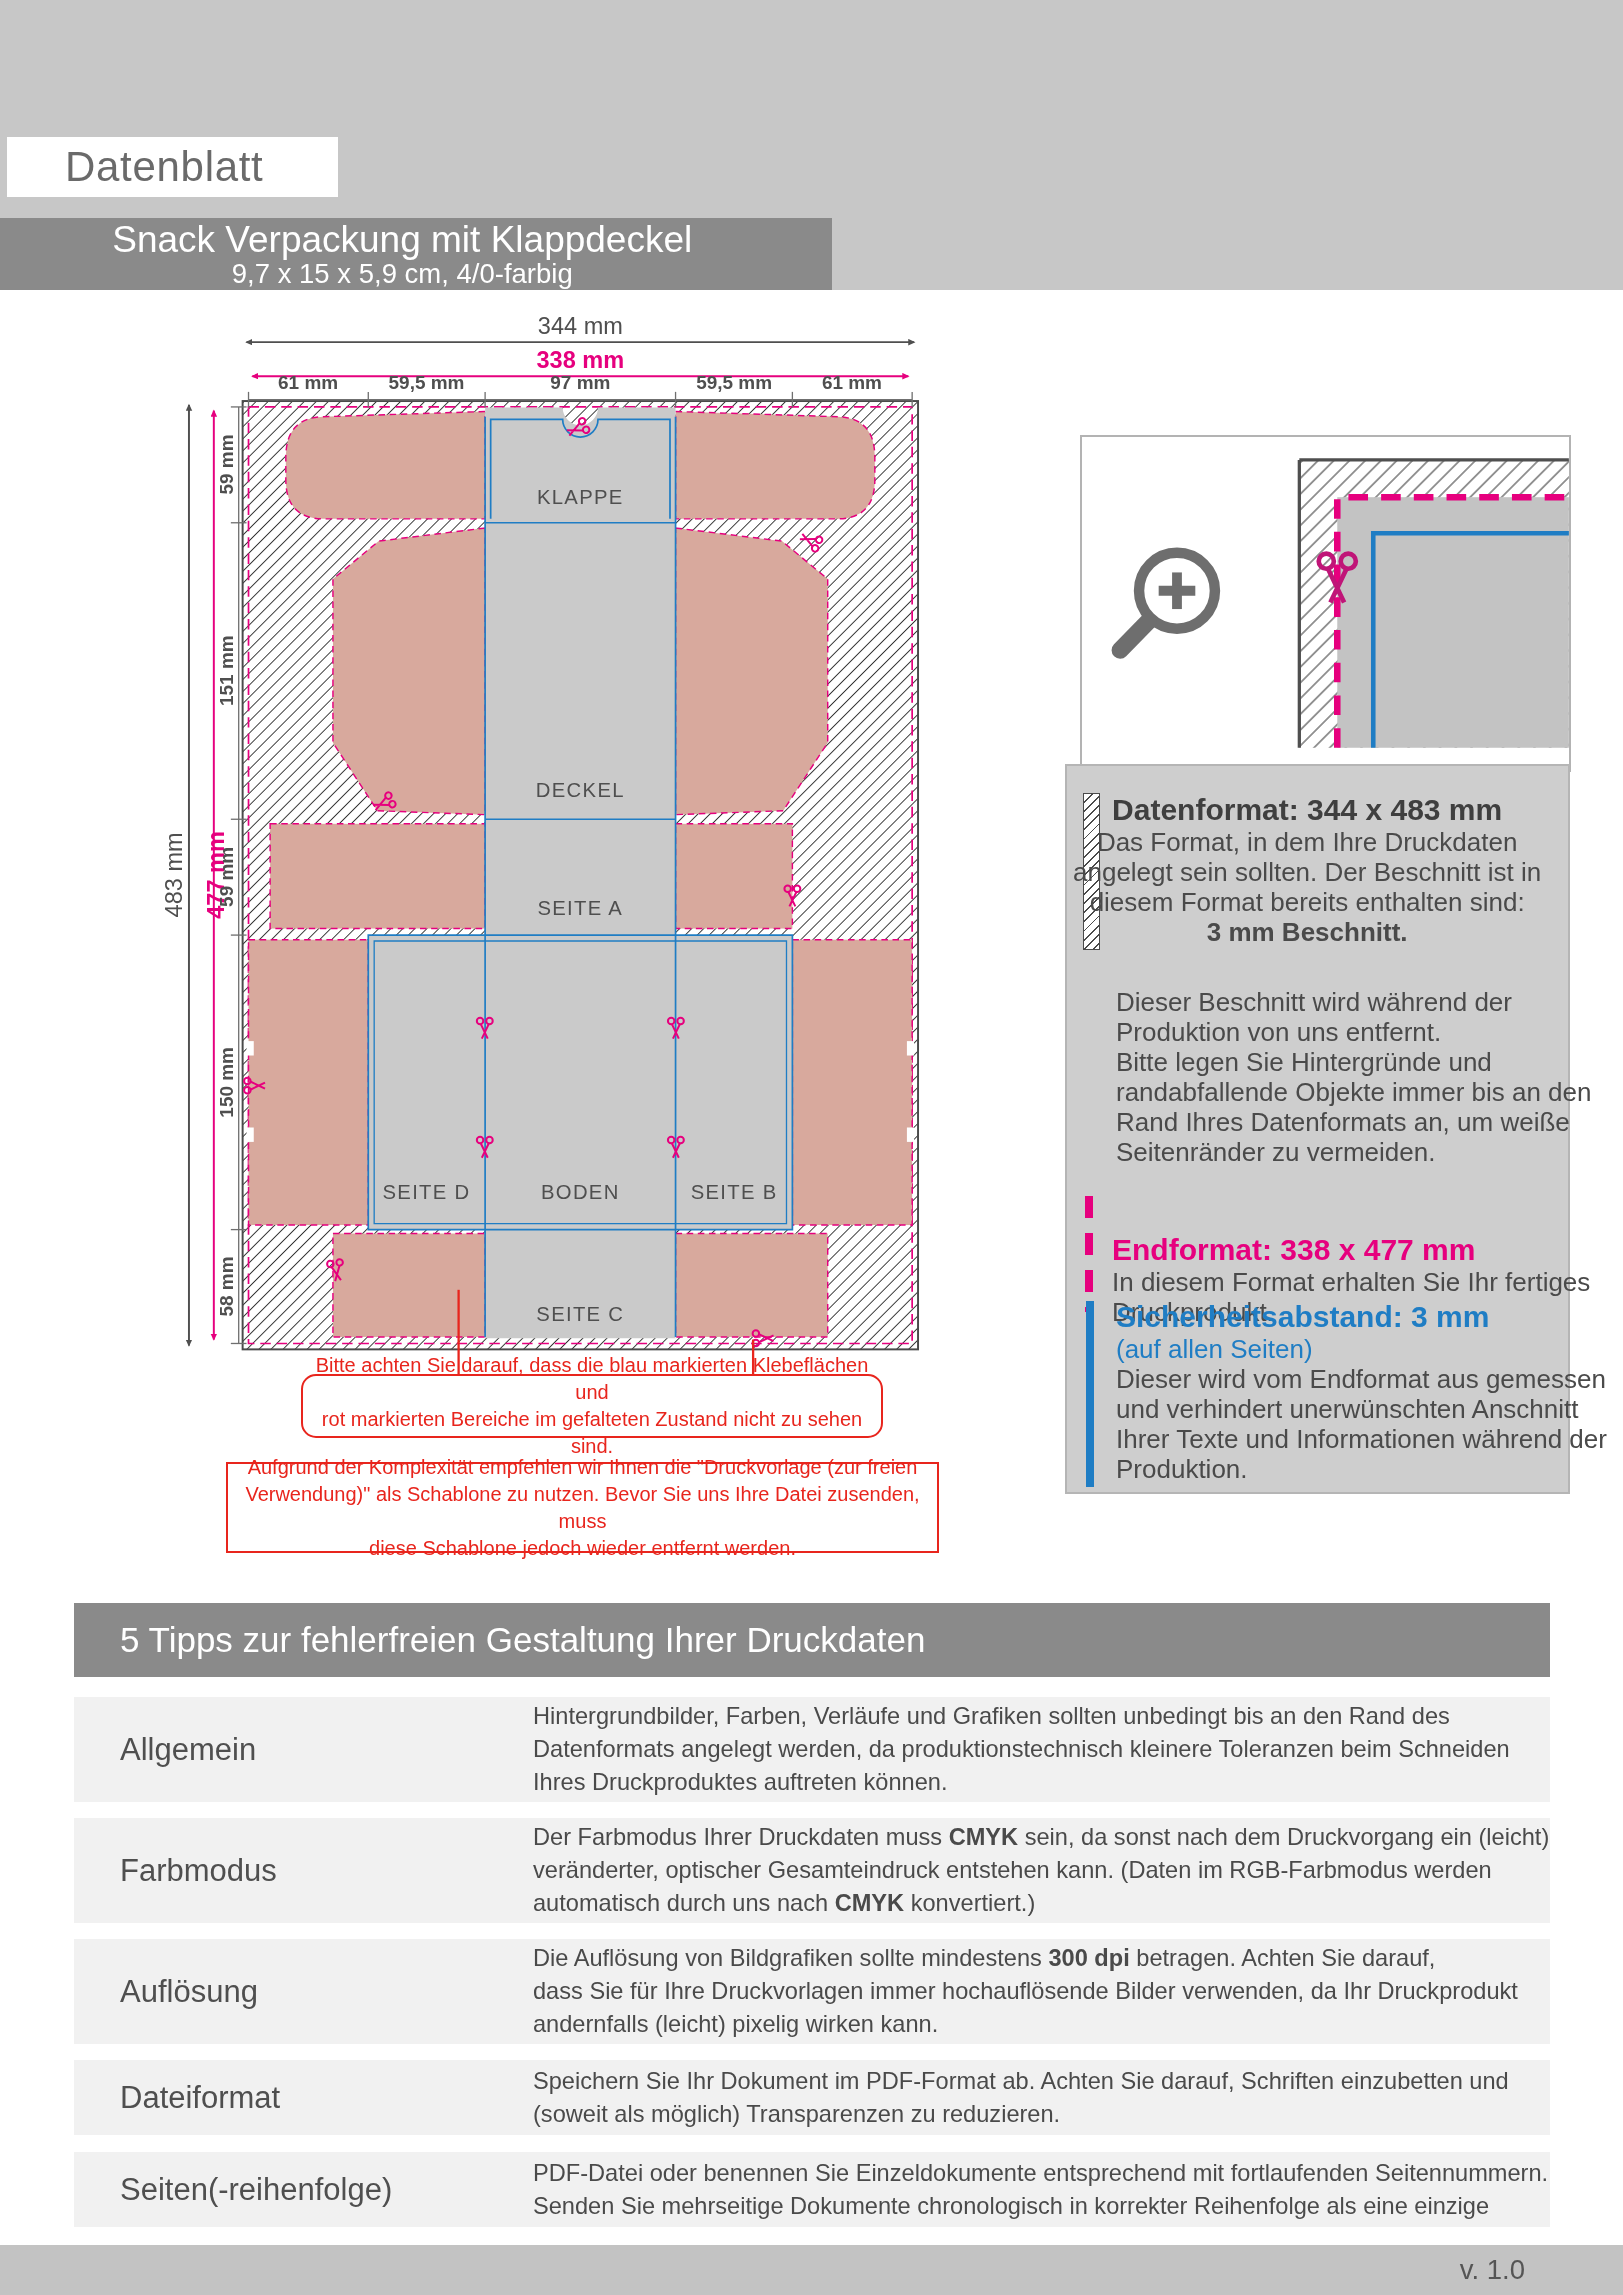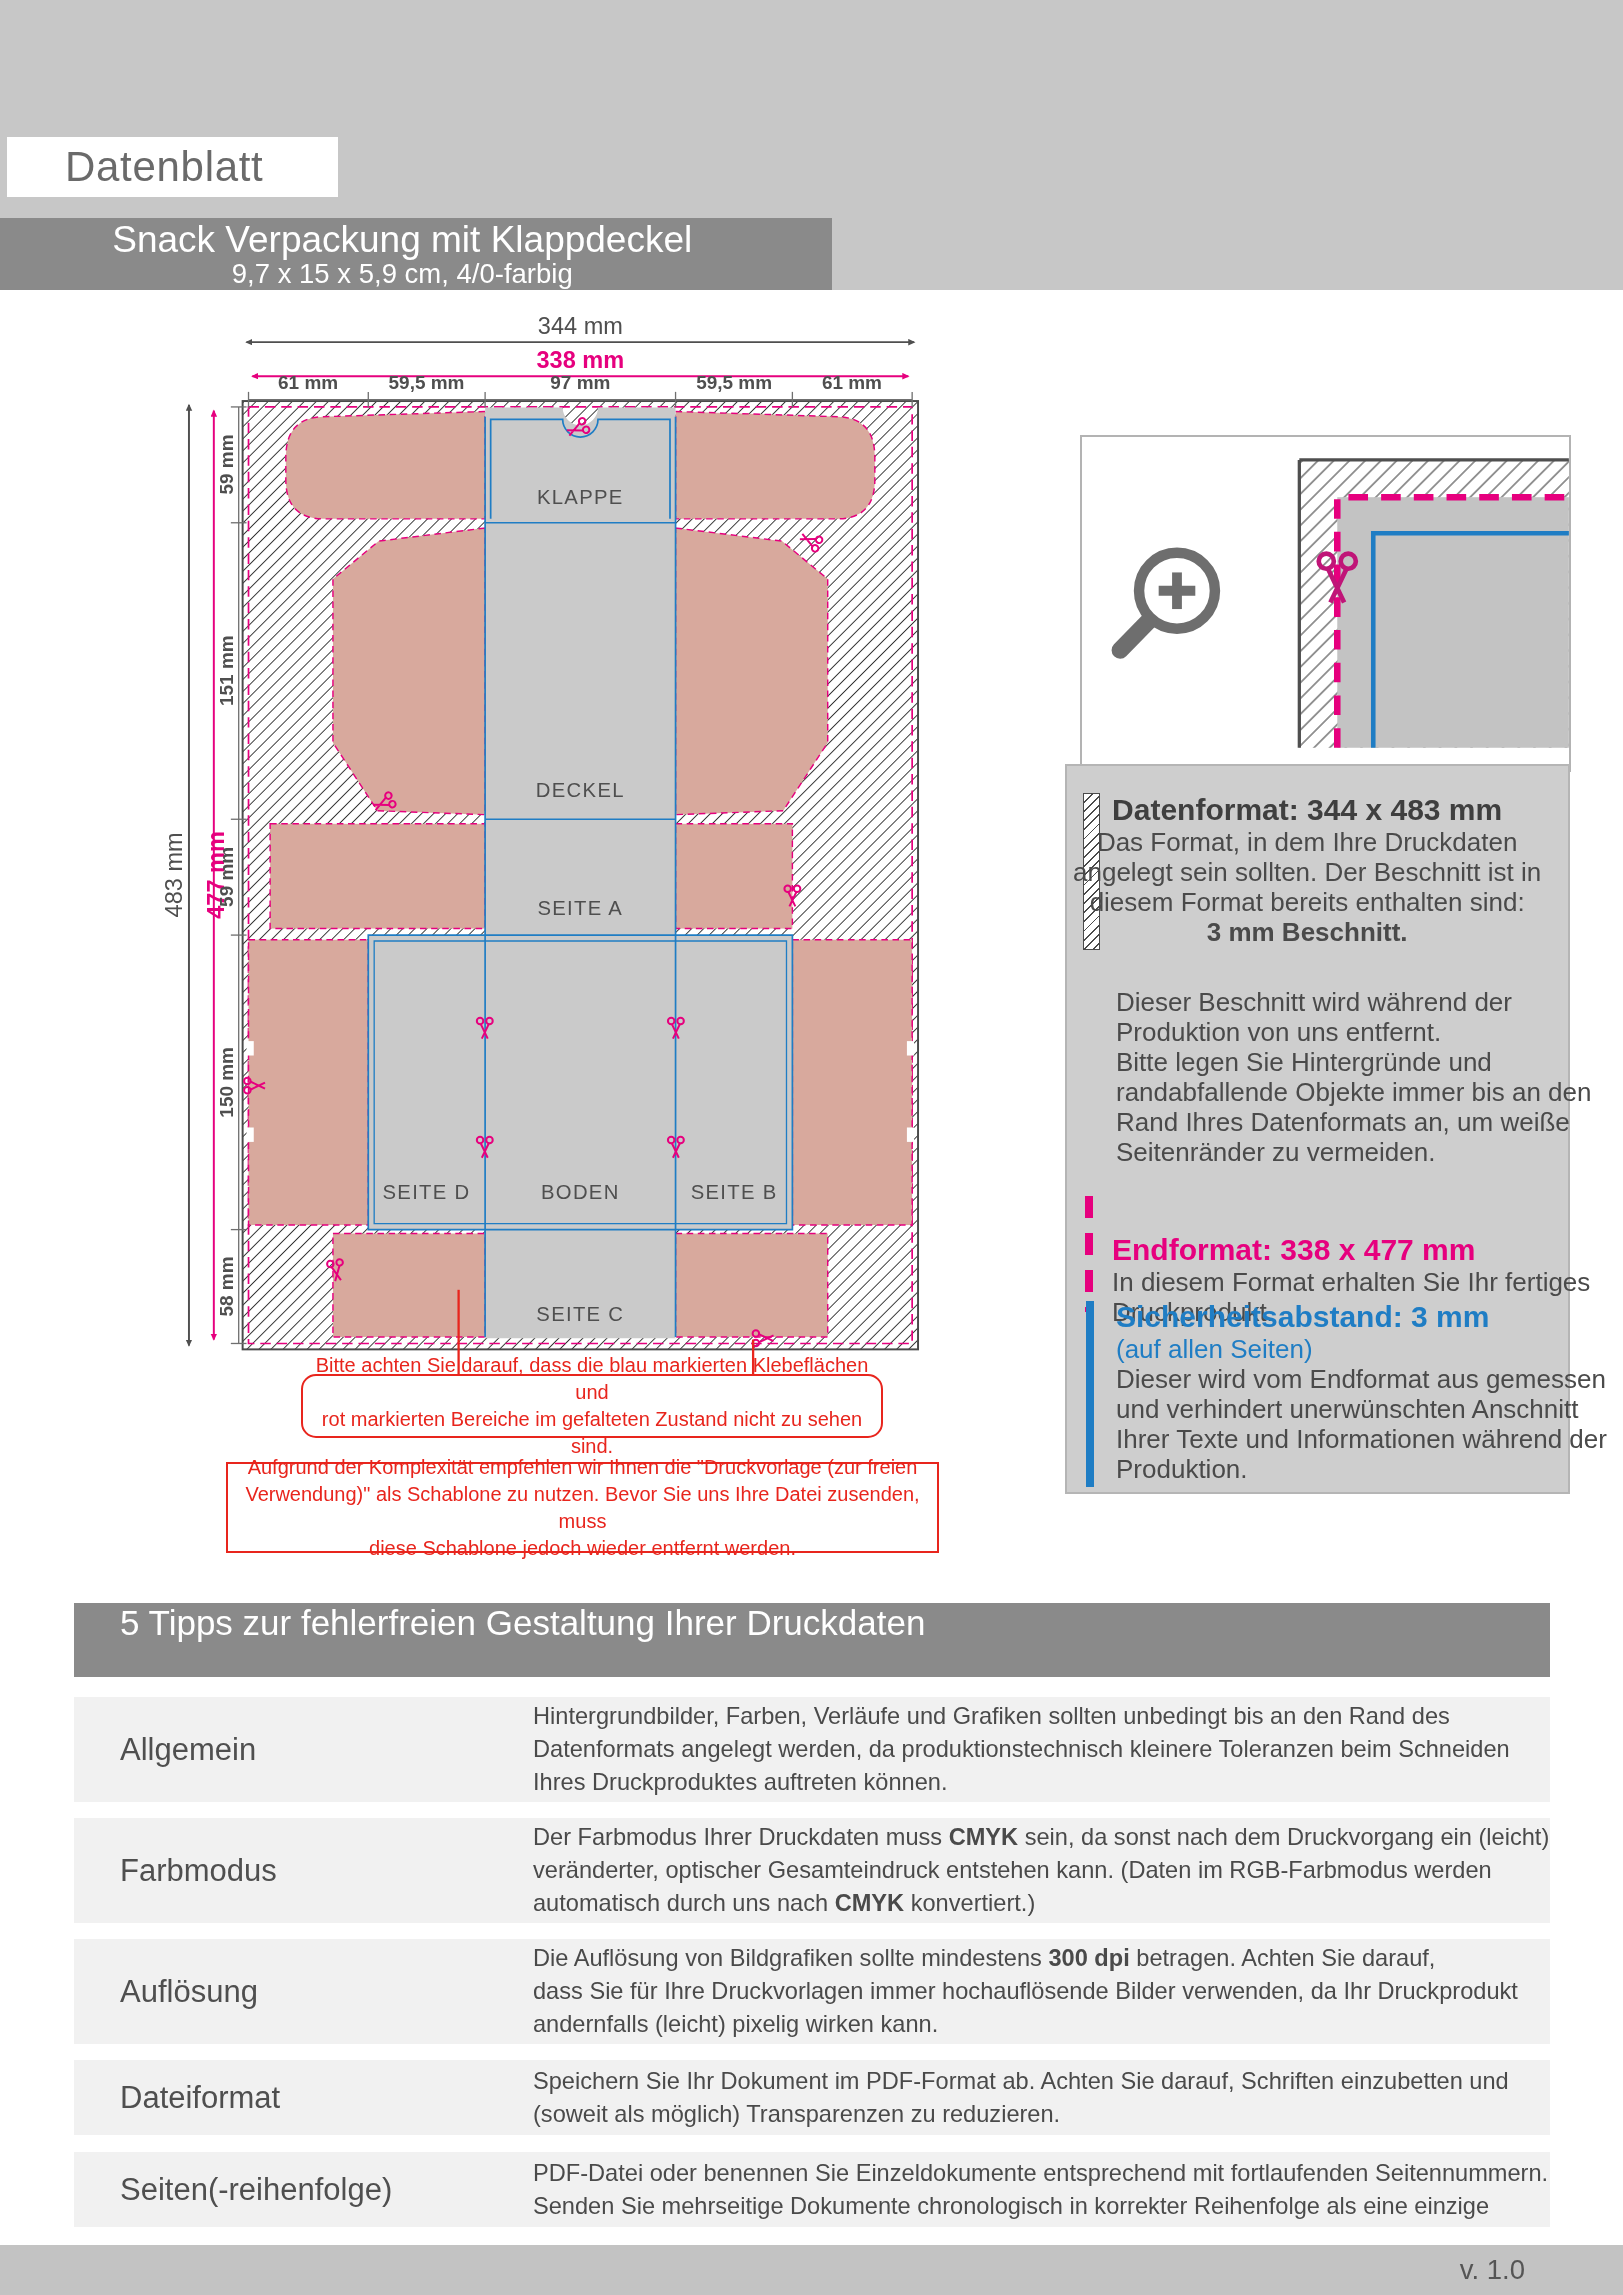--- a/index.html
+++ b/index.html
@@ -31,21 +31,21 @@
      background:repeating-linear-gradient(180deg,#e6007e 0,#e6007e 22px,rgba(0,0,0,0) 22px,rgba(0,0,0,0) 37px);}
   .icon-bluebar{left:1086px;top:1301px;width:7.9px;height:186px;background:#1f7dc4;}
 
   
   .redbox{border:2.6px solid #e8251d;color:#e8251d;box-sizing:border-box;background:#fff;
           display:flex;flex-direction:column;justify-content:center;text-align:center;}
   .redbox div{font-size:20px;line-height:27px;}
 
   
   .tipshead{left:74px;top:1603px;width:1476px;height:74px;background:#8a8a8a;color:#fff;
-            display:flex;align-items:flex-start;}
+            display:flex;align-items:center;}
   .tipshead span{margin-left:46px;font-size:35px;}
   .triprow{left:74px;width:1476px;background:#f1f1f1;}
   .tlabel{position:absolute;left:46px;top:0;bottom:0;display:flex;align-items:center;font-size:31px;color:#4f4f4f;}
   .tbody{position:absolute;left:459px;top:0;bottom:0;display:flex;flex-direction:column;justify-content:center;}
   .tbody div{font-size:23.6px;line-height:33px;color:#4a4a4a;}
   .footer{left:0;top:2245px;width:1623px;height:50px;background:#c3c3c3;display:flex;align-items:center;justify-content:flex-end;}
   .footer span{margin-right:98px;font-size:27.5px;color:#555;}
 
   svg text{font-family:"Liberation Sans", sans-serif;}
   .dimtxt{fill:#4f4f4f;font-size:36px;}

